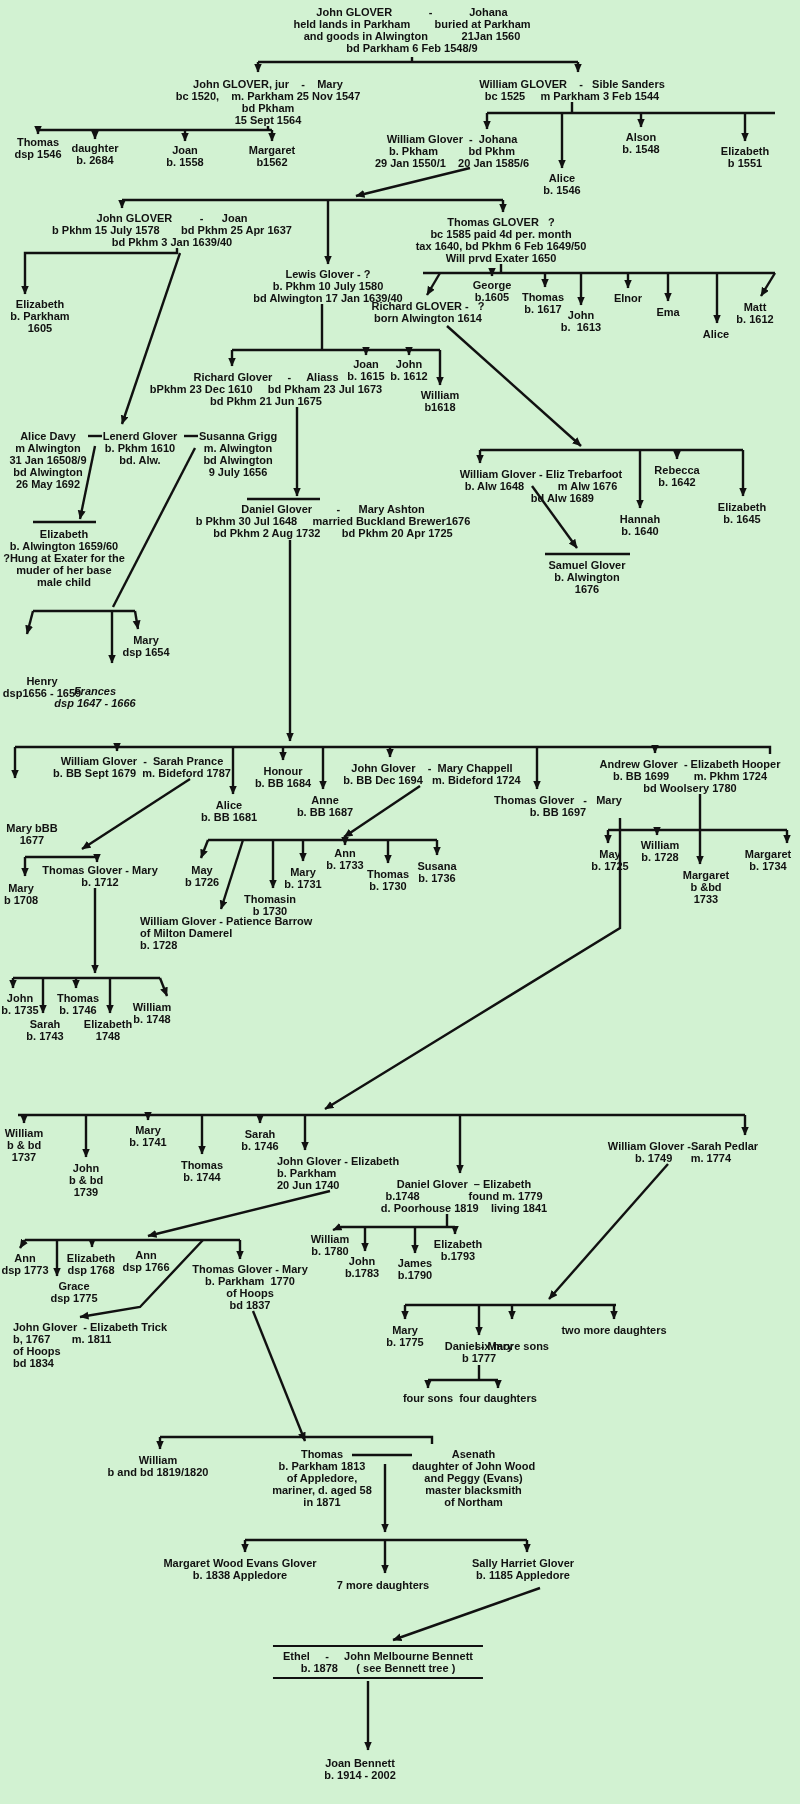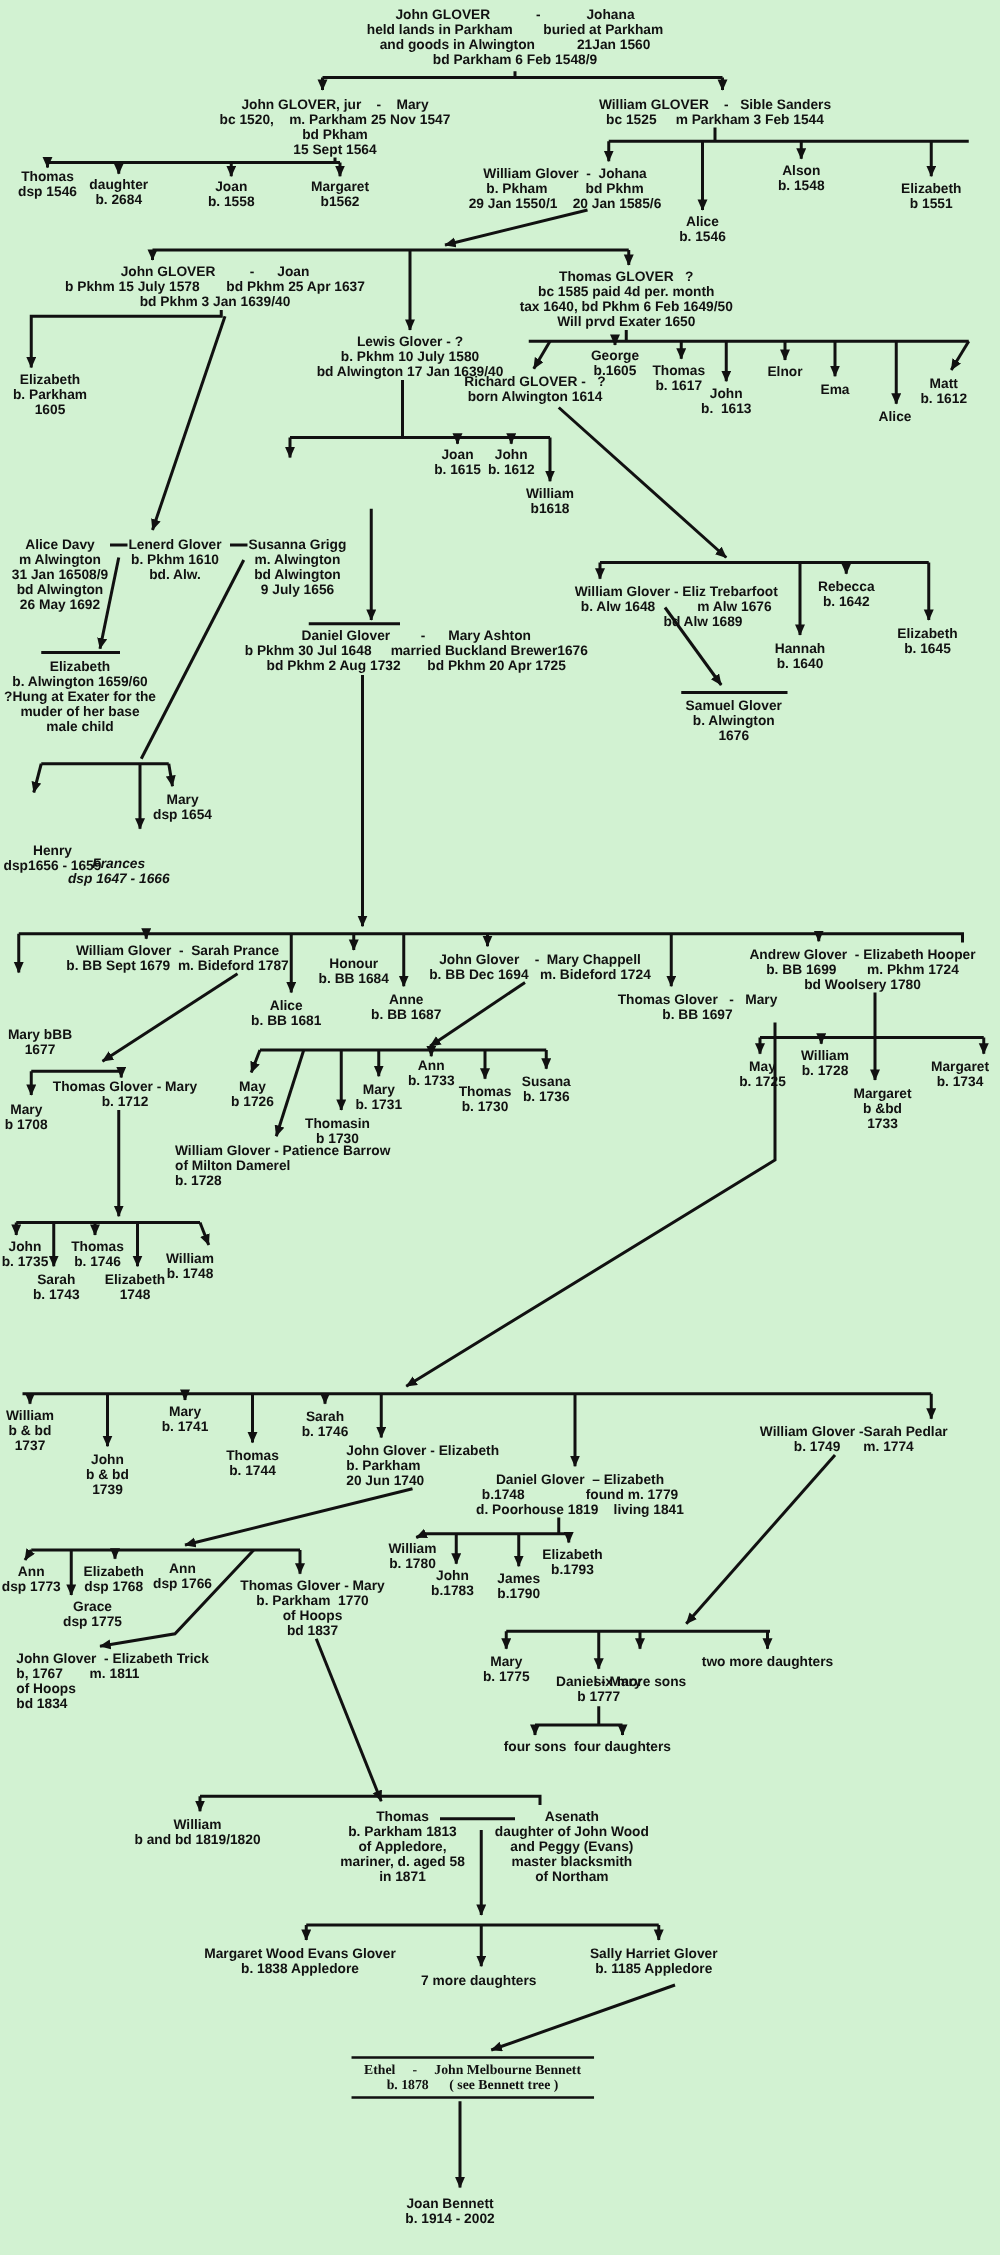--- a/index.html
+++ b/index.html
@@ -3,21 +3,21 @@
 <meta charset="utf-8">
 <style>
   html,body{margin:0;padding:0;}
   body{background:#d2f2d2;}
   .tree{position:relative;width:800px;height:1804px;background:#d2f2d2;overflow:hidden;
         font-family:"Liberation Sans",sans-serif;}
   .edges{position:absolute;left:0;top:0;width:800px;height:1804px;}
   .node{position:absolute;font:bold 11px/12px "Liberation Sans",sans-serif;color:#111;
         white-space:pre;text-align:center;transform:translateX(-50%);}
   .node.left{transform:none;text-align:left;}
-  .node.boxed{border-top:2px solid #111;border-bottom:2px solid #111;padding:3px 10px;font-family:Liberation Serif, serif;}
+  .node.boxed{border-top:2px solid #111;border-bottom:2px solid #111;padding:3px 10px;}
 </style>
 </head>
 <body>
 
 <div class="tree">
   <svg class="edges" viewBox="0 0 800 1804" width="800" height="1804" aria-hidden="true">
     <defs>
       <marker id="arr" markerUnits="userSpaceOnUse" markerWidth="11" markerHeight="10" refX="8.5" refY="4" orient="auto">
         <path d="M0,0 L9,4 L0,8 z" fill="#111"></path>
       </marker>
@@ -212,20 +212,23 @@
 b.  1613</div>
     <div class="node" style="left: 628px; top: 292px;">Elnor</div>
     <div class="node" style="left: 668px; top: 306px;">Ema</div>
     <div class="node" style="left: 755px; top: 301px;">Matt
 b. 1612</div>
     <div class="node" style="left: 716px; top: 328px;">Alice</div>
     <div class="node" style="left: 366px; top: 358px;">Joan
 b. 1615</div>
     <div class="node" style="left: 409px; top: 358px;">John
 b. 1612</div>
+    <div class="node" style="left: 266px; top: 371px;">Richard Glover     -     Aliass
+bPkhm 23 Dec 1610     bd Pkham 23 Jul 1673
+bd Pkhm 21 Jun 1675</div>
     <div class="node" style="left: 440px; top: 389px;">William
 b1618</div>
     <div class="node" style="left: 48px; top: 430px;">Alice Davy
 m Alwington
 31 Jan 16508/9
 bd Alwington
 26 May 1692</div>
     <div class="node" style="left: 140px; top: 430px;">Lenerd Glover
 b. Pkhm 1610
 bd. Alw.</div>
@@ -366,21 +369,21 @@
 b 1777</div>
     <div class="node" style="left: 428px; top: 1392px;">four sons</div>
     <div class="node" style="left: 498px; top: 1392px;">four daughters</div>
     <div class="node" style="left: 158px; top: 1454px;">William
 b and bd 1819/1820</div>
     <div class="node" style="left: 322px; top: 1448px;">Thomas
 b. Parkham 1813
 of Appledore,
 mariner, d. aged 58
 in 1871</div>
-    <div class="node" style="left: 444px; top: 1448px; padding-left: 27px;">Asenath
+    <div class="node" style="left: 460px; top: 1448px; padding-left: 27px;">Asenath
 daughter of John Wood
 and Peggy (Evans)
 master blacksmith
 of Northam</div>
     <div class="node" style="left: 240px; top: 1557px;">Margaret Wood Evans Glover
 b. 1838 Appledore</div>
     <div class="node" style="left: 383px; top: 1579px;">7 more daughters</div>
     <div class="node" style="left: 523px; top: 1557px;">Sally Harriet Glover
 b. 1185 Appledore</div>
     <div class="node boxed" style="left: 378px; top: 1645px;">Ethel     -     John Melbourne Bennett

